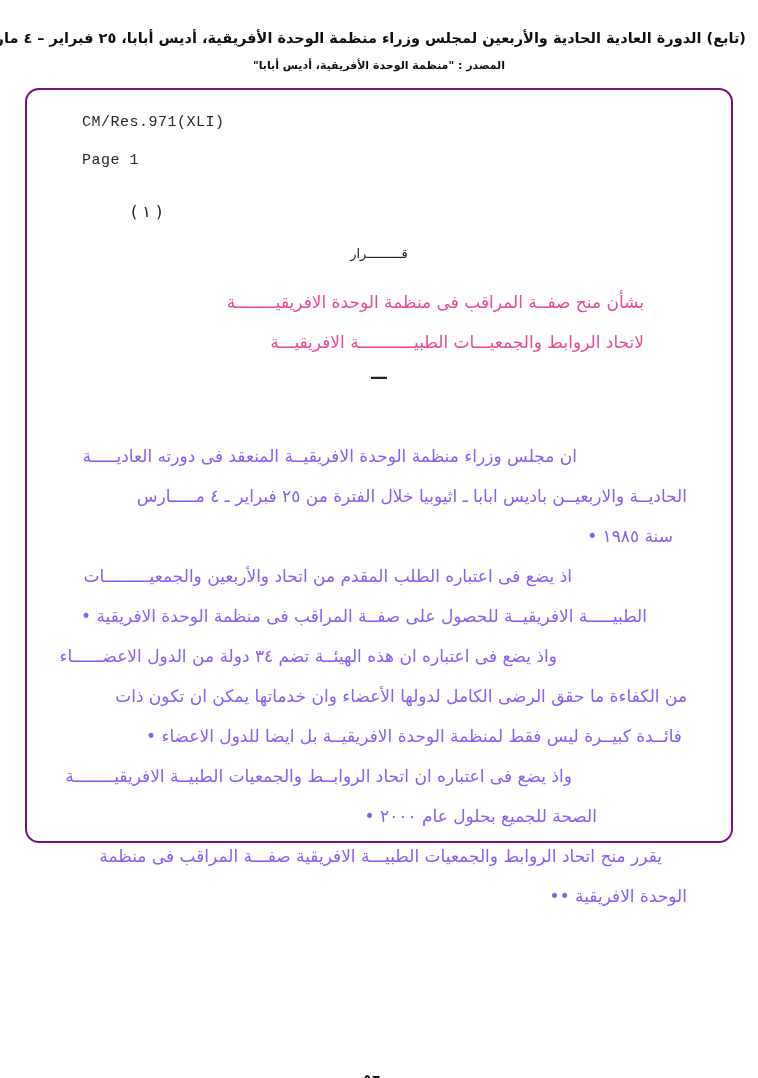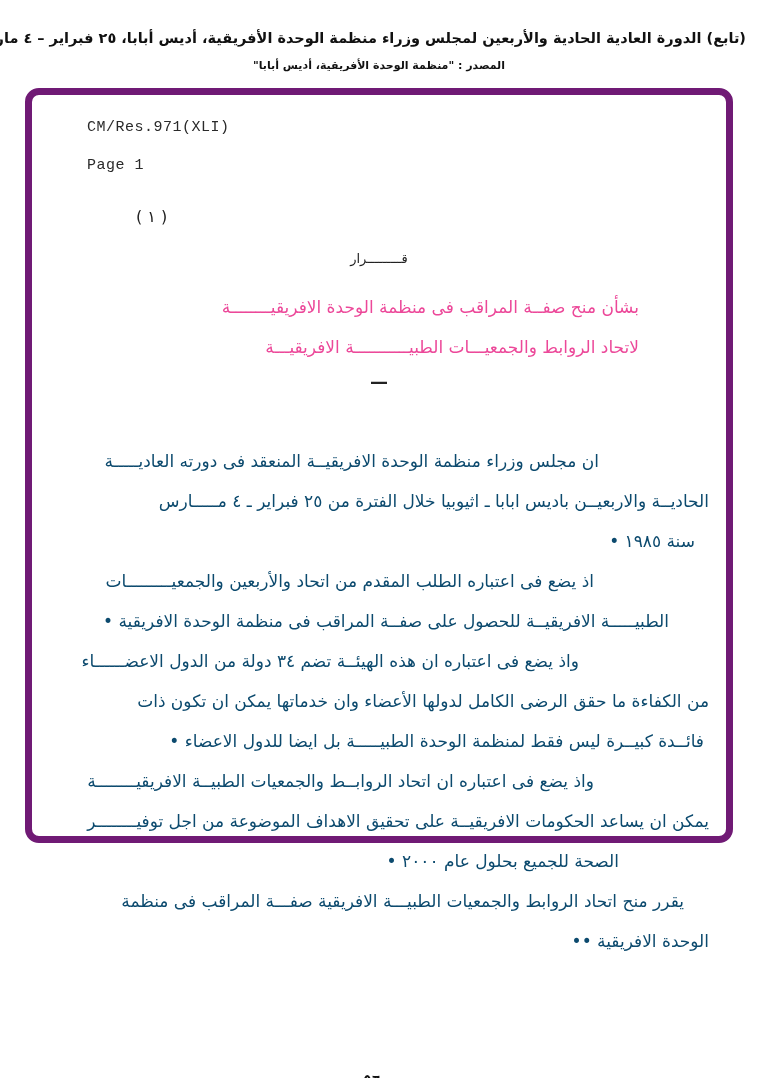--- a/index.html
+++ b/index.html
@@ -33,21 +33,21 @@
     font-size: 11px;
     font-weight: bold;
     color: #111;
   }
 
   
   .frame {
     position: absolute;
     left: 25px; top: 88px;
     width: 708px; height: 755px;
-    border: 7px solid #701a75;
+    border: 2px solid #701a75;
     border-radius: 14px;
     background: #ffffff;
   }
 
   
   .ref {
     position: absolute;
     left: 55px; top: 14px;
     font-family: "Liberation Mono", "DejaVu Sans Mono", monospace;
     font-size: 15px;
@@ -87,24 +87,24 @@
     left: 0; right: 0; top: 276px;
     text-align: center;
     font-size: 18px;
     font-weight: bold;
     color: #222;
   }
 
   
   .body-text {
     position: absolute;
-    left: 24px; right: 17px; top: 346px;
+    left: 24px; right: 44px; top: 346px;
     direction: rtl;
     font-size: 17px;
-    color: #0c4a6e;
+    color: #8b5cf6;
   }
   .bl {
     height: 40px;
     line-height: 40px;
     text-align: right;
     white-space: nowrap;
     overflow: visible;
   }
 
   
@@ -143,23 +143,22 @@
     <div class="dash">—</div>
 
     <div class="body-text">
       <div class="bl" style="padding-right:110px">ان مجلس وزراء منظمة الوحدة الافريقيــة المنعقد فى دورته العاديـــــة</div>
       <div class="bl" style="padding-right:0">الحاديــة والاربعيــن باديس ابابا ـ اثيوبيا خلال الفترة من ٢٥ فبراير ـ ٤  مـــــارس</div>
       <div class="bl" style="padding-right:14px">سنة ١٩٨٥ •</div>
       <div class="bl" style="padding-right:115px">اذ يضع  فى اعتباره الطلب  المقدم من اتحاد والأربعين والجمعيـــــــــات</div>
       <div class="bl" style="padding-right:40px">الطبيـــــة الافريقيــة للحصول   على صفــة المراقب فى منظمة الوحدة الافريقية •</div>
       <div class="bl" style="padding-right:130px">واذ يضع  فى اعتباره ان هذه الهيئــة تضم ٣٤ دولة من الدول الاعضــــــاء</div>
       <div class="bl" style="padding-right:0">من الكفاءة  ما حقق الرضى الكامل  لدولها الأعضاء وان خدماتها يمكن ان تكون    ذات</div>
-      <div class="bl" style="padding-right:5px">فائــدة كبيــرة ليس فقط لمنظمة الوحدة الطبيـــــة بل   ايضا للدول الاعضاء •</div>
+      <div class="bl" style="padding-right:5px">فائــدة كبيــرة ليس فقط لمنظمة الوحدة الافريقيــة بل   ايضا للدول الاعضاء •</div>
       <div class="bl" style="padding-right:115px">واذ يضع فى اعتباره ان اتحاد الروابــط والجمعيات الطبيــة الافريقيــــــــة</div>
-      <div class="bl" style="padding-right:0">يمكن ان يساعد الحكومات الافريقيــة على تحقيق الاهداف الموضوعة من اجل  توفيــــــــر</div>
       <div class="bl" style="padding-right:90px">الصحة للجميع بحلول عام ٢٠٠٠  •</div>
       <div class="bl" style="padding-right:25px">يقرر منح  اتحاد الروابط والجمعيات الطبيـــة الافريقية صفـــة المراقب  فى منظمة</div>
       <div class="bl" style="padding-right:0">الوحدة الافريقية ••</div>
     </div>
 
   </div>
 
   <div class="pageno">٥٦</div>
 
 </div>

